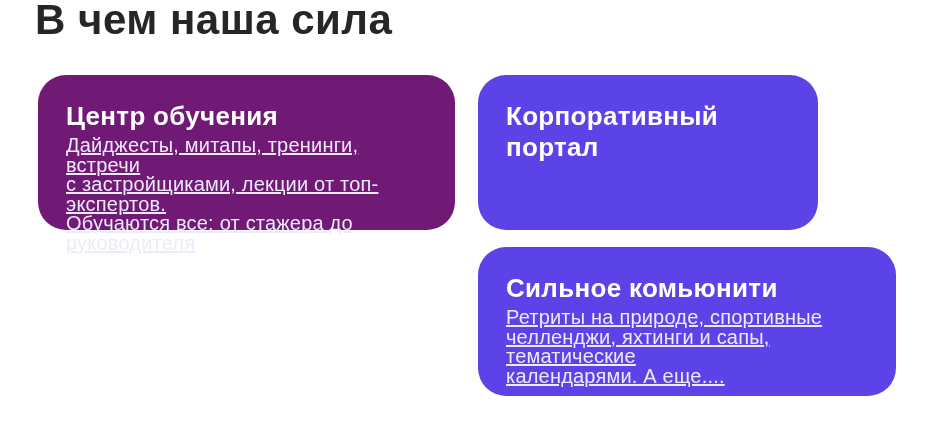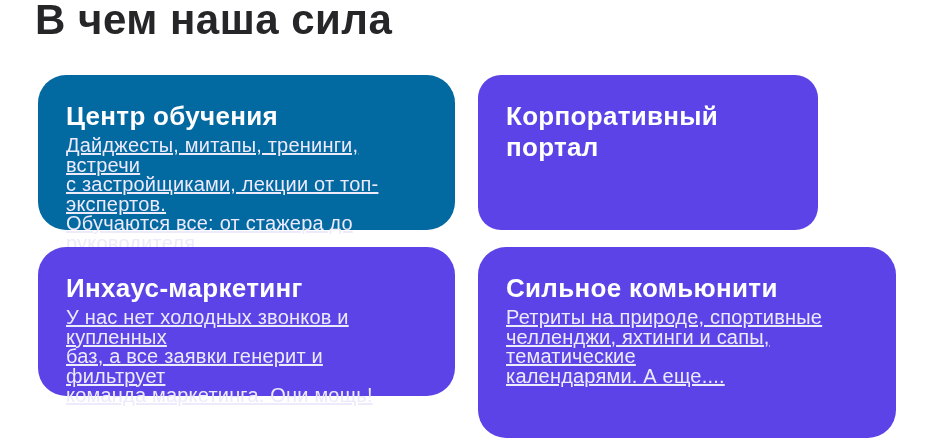--- a/index.html
+++ b/index.html
@@ -26,23 +26,23 @@
     color: #262629;
     margin: 0;
   }
   .card {
     position: absolute;
     border-radius: 28px;
     box-sizing: border-box;
     padding: 26px 28px 0 28px;
   }
   .card-1 { left: 38px;  top: 75px;  width: 417px; height: 155px; }
-  .card-2 { left: 478px; top: 75px;  width: 340px; height: 155px; border-radius: 23px; }
+  .card-2 { left: 478px; top: 75px;  width: 340px; height: 155px; }
   .card-3 { left: 38px;  top: 247px; width: 417px; height: 149px; }
-  .card-4 { left: 478px; top: 247px; width: 418px; height: 191px; padding-left: 28px; }
+  .card-4 { left: 478px; top: 247px; width: 418px; height: 149px; padding-left: 28px; }
   .card-title {
     margin: 0;
     font-size: 26px;
     line-height: 31px;
     font-weight: 700;
     letter-spacing: 0.3px;
     color: #ffffff;
   }
   .card-body {
     margin: 4px 0 0 0;
@@ -55,37 +55,31 @@
     text-decoration: underline;
   }
 </style>
 </head>
 <body>
 
 <div class="slide">
 
   <h1 class="page-title" style="color: rgb(38, 38, 41);">В чем наша сила</h1>
 
-  <div class="card card-1 js-card" style="background: #0369a1;">
+  <div class="card card-1 js-card" style="background: #701a75;">
     <h2 class="card-title">Центр обучения</h2>
     <p class="card-body">Дайджесты, митапы, тренинги, встречи
 с застройщиками, лекции от топ-экспертов.
 Обучаются все: от стажера до руководителя</p>
   </div>
 
   <div class="card card-2 js-card" style="background: rgb(91, 67, 232);">
     <h2 class="card-title">Корпоративный портал</h2>
   </div>
 
-  <div class="card card-3 js-card" style="background: rgb(91, 67, 232);">
-    <h2 class="card-title">Инхаус-маркетинг</h2>
-    <p class="card-body">У нас нет холодных звонков и купленных
-баз, а все заявки генерит и фильтрует
-команда маркетинга. Они мощь!</p>
-  </div>
 
   <div class="card card-4 js-card" style="background: rgb(91, 67, 232);">
     <h2 class="card-title">Сильное комьюнити</h2>
     <p class="card-body">Ретриты на природе, спортивные
 челленджи, яхтинги и сапы, тематические
 календарями. А еще....</p>
   </div>
 
 </div>
 

